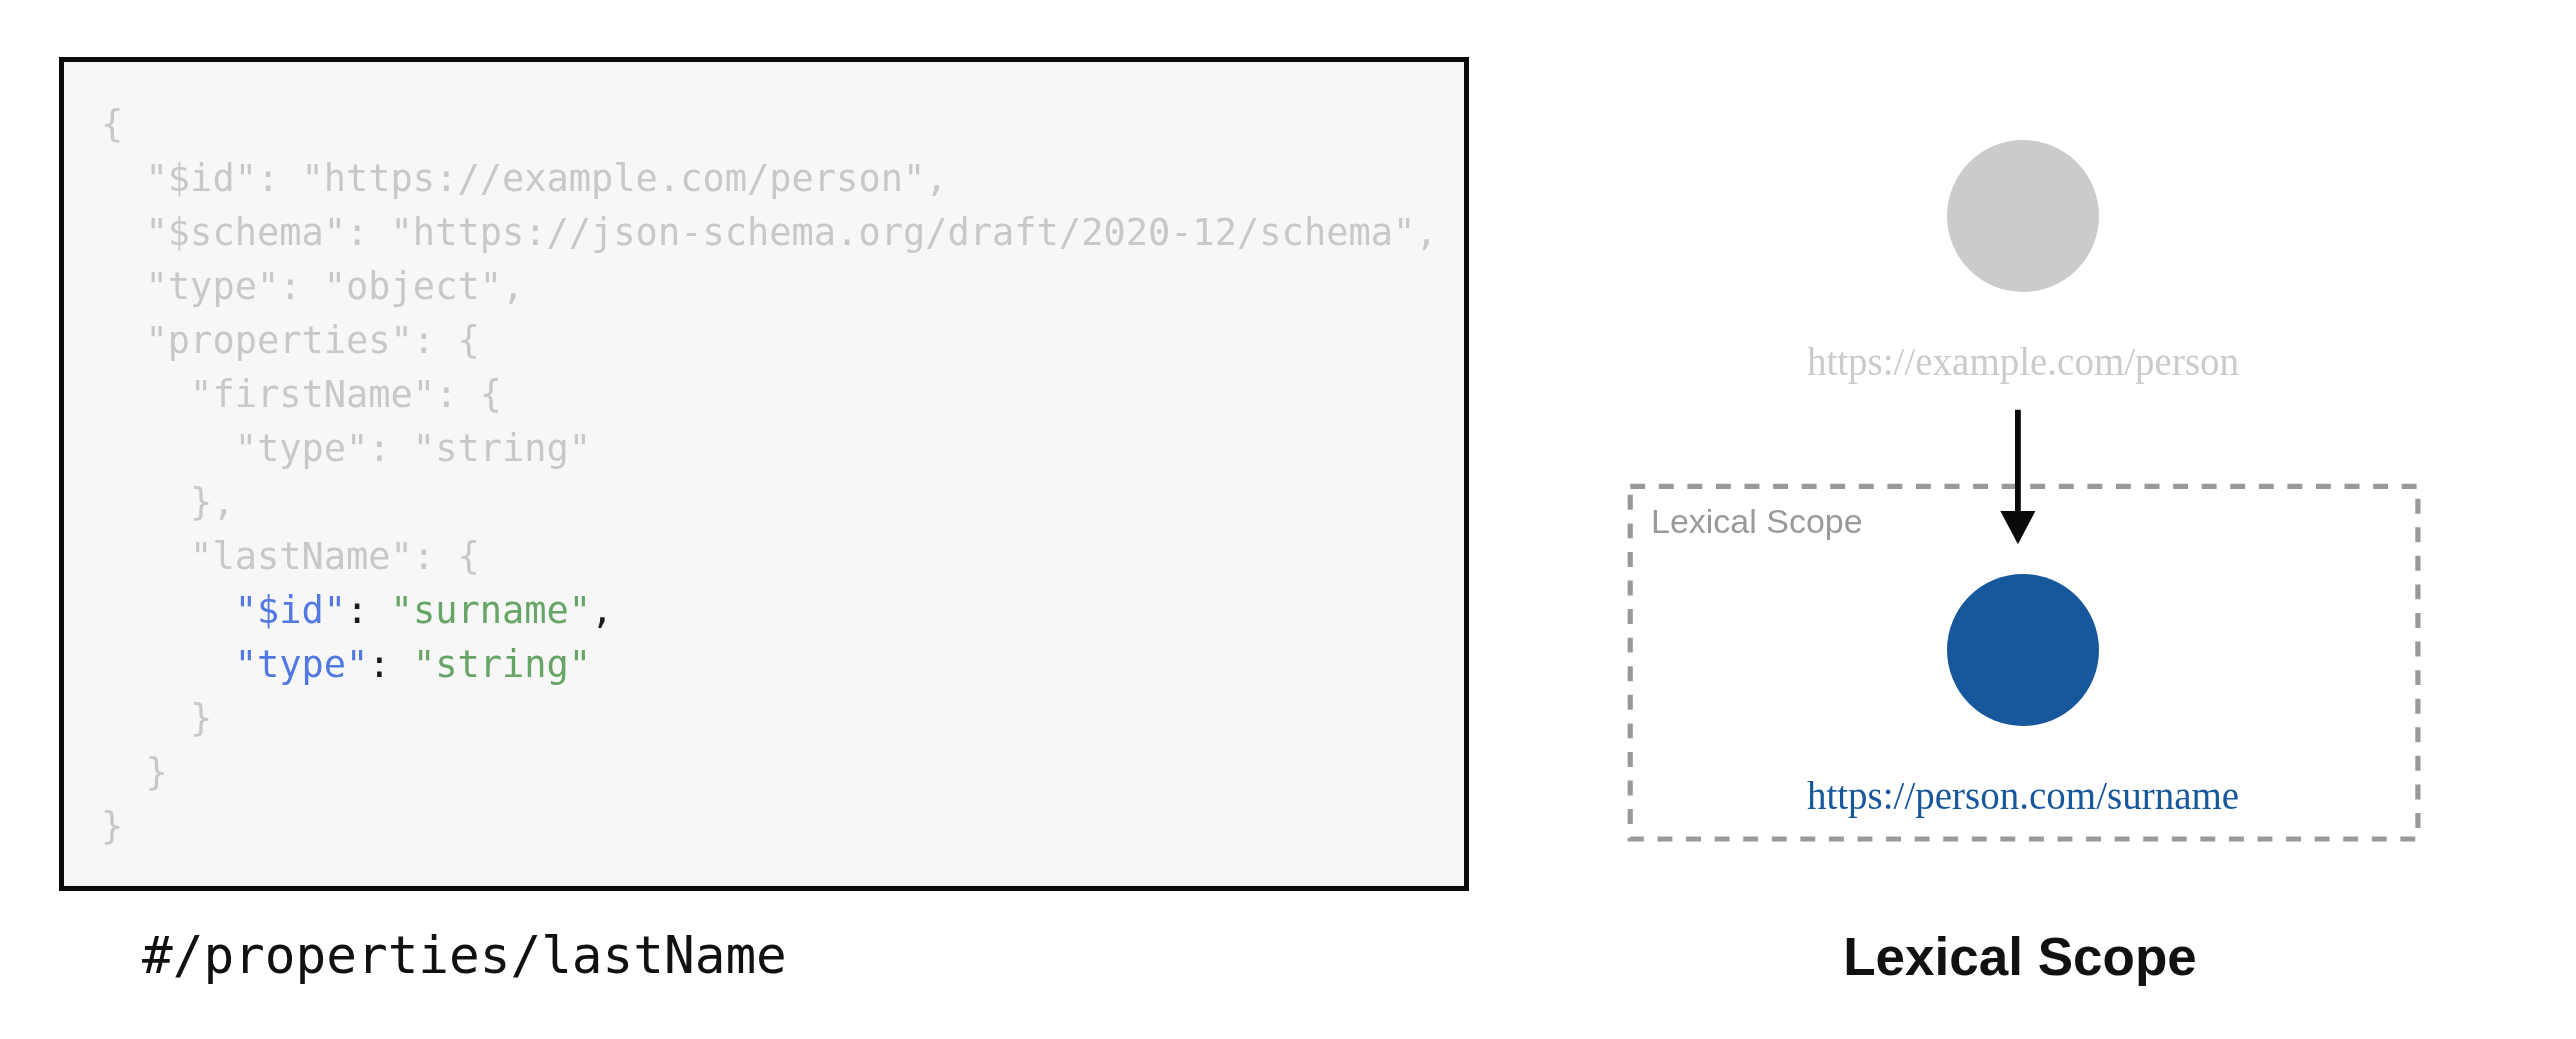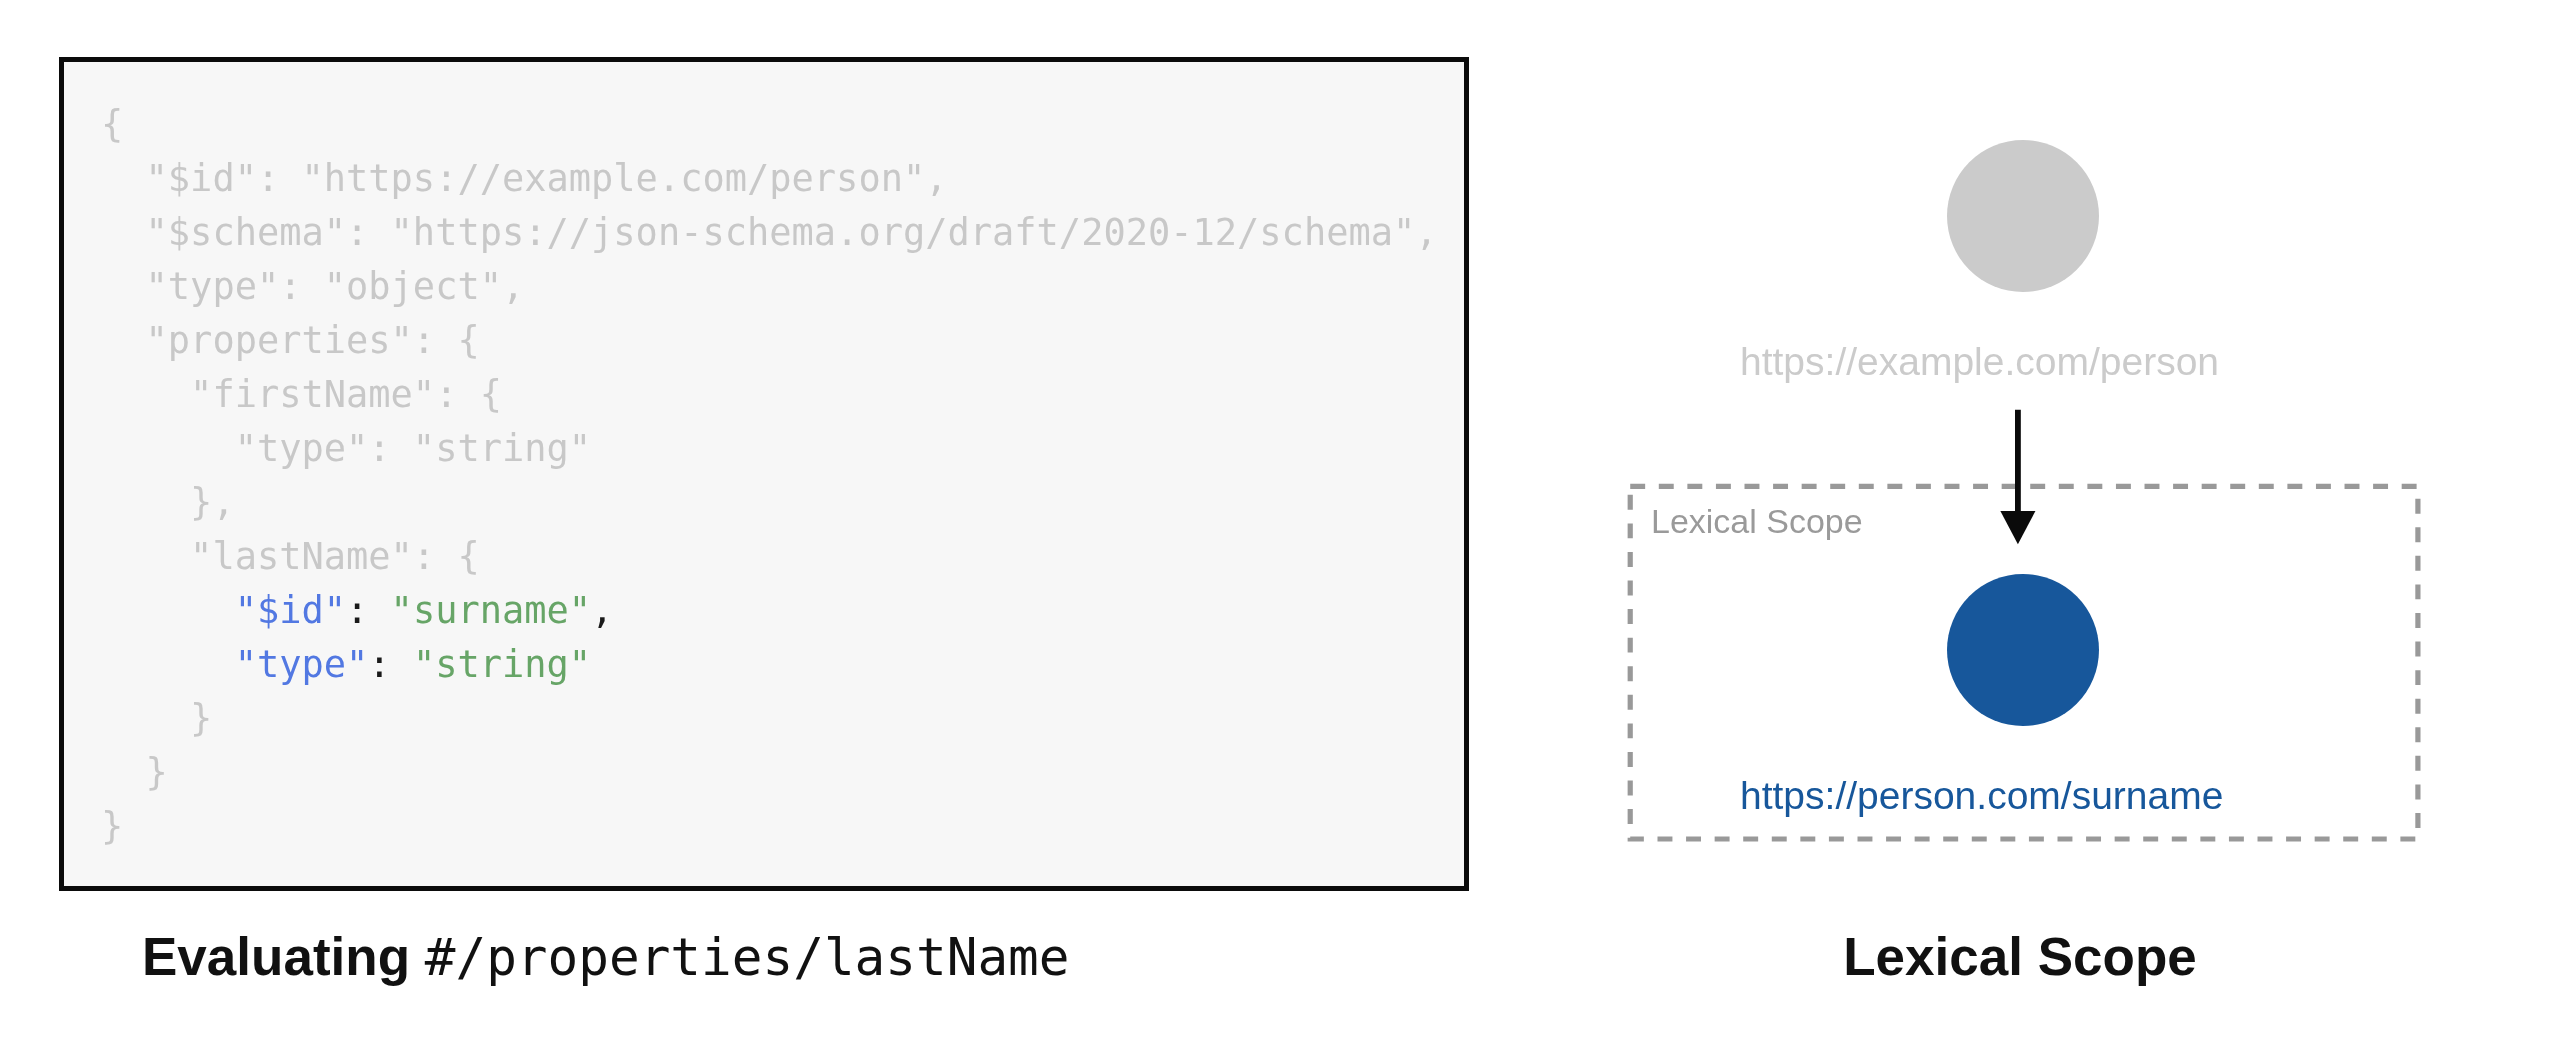--- a/index.html
+++ b/index.html
@@ -40,22 +40,22 @@
   }
 
   
   .node{
     position:absolute;width:152px;height:152px;border-radius:50%;
   }
   .node-gray{left:1947px;top:140px;background:var(--node-gray,#cbcbcb);}
   .node-blue{left:1947px;top:574px;background:var(--node-blue,#17579b);}
 
   .uri{
-    position:absolute;left:1740px;width:650px;text-align:left;
-    font-family:Liberation Sans, sans-serif;
+    position:absolute;left:1698px;width:650px;text-align:center;
+    font-family:Liberation Serif, serif;
     font-size:39px;line-height:39px;white-space:pre;
   }
   .uri-gray{top:342px;color:var(--node-gray,#cbcbcb);}
   .uri-blue{top:776px;color:var(--node-blue,#17579b);}
 
   .scope-label{
     position:absolute;left:1651px;top:504px;
     font-family:"Liberation Sans", sans-serif;
     font-size:34px;line-height:34px;
     color:var(--scope-label-gray,#9a9a9a);white-space:pre;
@@ -69,21 +69,21 @@
   .overlay{position:absolute;left:0;top:0;}
 </style>
 </head>
 <body>
 
 <div class="code-box">
   <pre class="code"><div><span class="dim">{</span></div><div><span class="dim">  "$id": "https://example.com/person",</span></div><div><span class="dim">  "$schema": "https://json-schema.org/draft/2020-12/schema",</span></div><div><span class="dim">  "type": "object",</span></div><div><span class="dim">  "properties": {</span></div><div><span class="dim">    "firstName": {</span></div><div><span class="dim">      "type": "string"</span></div><div><span class="dim">    },</span></div><div><span class="dim">    "lastName": {</span></div><div><span class="dim">      </span><span class="key">"$id"</span><span class="plain">: </span><span class="str">"surname"</span><span class="plain">,</span></div><div><span class="dim">      </span><span class="key">"type"</span><span class="plain">: </span><span class="str">"string"</span></div><div><span class="dim">    }</span></div><div><span class="dim">  }</span></div><div><span class="dim">}</span></div></pre>
 </div>
 
 <div class="caption-left">
-  <span class="cap-bold">Evaluating </span><span class="cap-mono">#/properties/lastName</span>
+  <span class="cap-mono">#/properties/lastName</span>
 </div>
 
 <div class="node node-gray"></div>
 <div class="uri uri-gray">https://example.com/person</div>
 
 <svg class="overlay" width="2576" height="1039" viewBox="0 0 3966 1600">
   <rect x="2510" y="749" width="1213" height="543" fill="none" stroke="#999999" stroke-width="8" stroke-dasharray="23 21"></rect>
   <line x1="3107" y1="631" x2="3107" y2="800" stroke="#0a0a0a" stroke-width="9"></line>
   <polygon points="3080,787 3134,787 3107,838" fill="#0a0a0a"></polygon>
 </svg>

